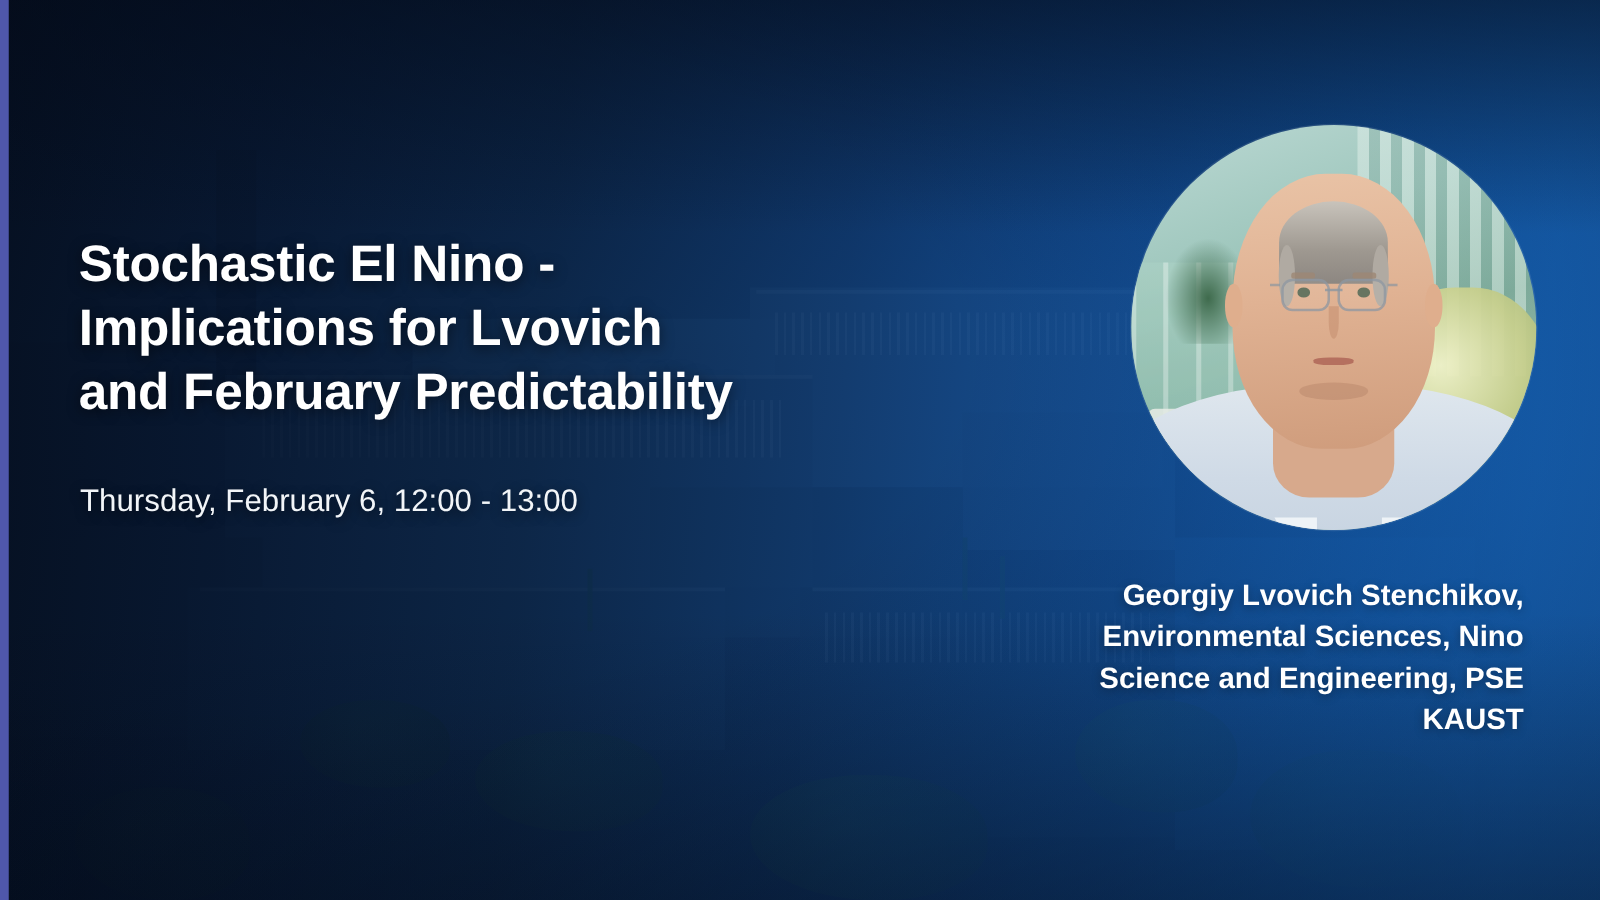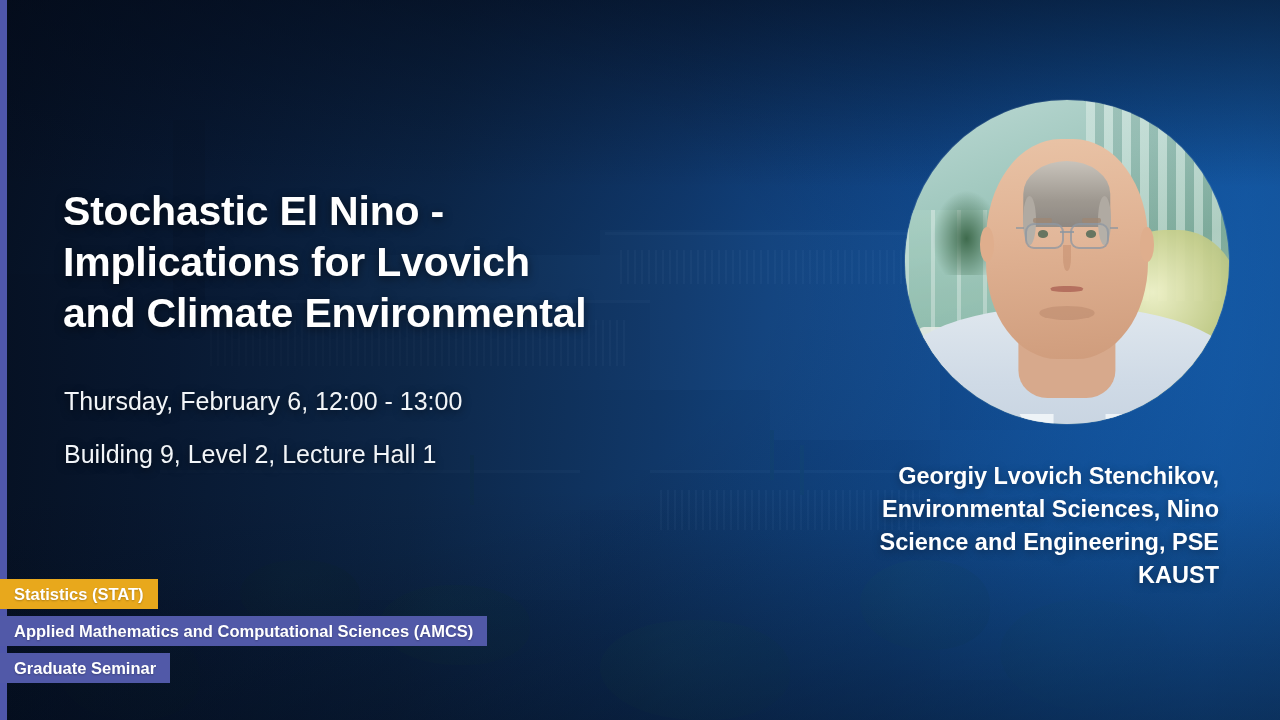--- a/index.html
+++ b/index.html
@@ -436,34 +436,28 @@
       </div>
       <div class="nose"></div>
       <div class="mouth"></div>
       <div class="chin-shadow"></div>
     </div>
   </div>
 
   <div class="title">
     <div>Stochastic El Nino -</div>
     <div>Implications for Lvovich</div>
-    <div>and Climate Environmental</div>
+    <div>and February Predictability</div>
   </div>
 
   <div class="meta">
     <div>Thursday, February 6, 12:00 - 13:00</div>
-    <div>Building 9, Level 2, Lecture Hall 1</div>
   </div>
 
   <div class="speaker">
     <div>Georgiy Lvovich Stenchikov,</div>
     <div>Environmental Sciences, Nino</div>
     <div>Science and Engineering, PSE</div>
     <div>KAUST</div>
   </div>
 
-  <div class="badges">
-    <span class="badge b-stat">Statistics (STAT)</span>
-    <span class="badge b-amcs">Applied Mathematics and Computational Sciences (AMCS)</span>
-    <span class="badge b-sem">Graduate Seminar</span>
-  </div>
 
 </div>
 
 </body></html>

